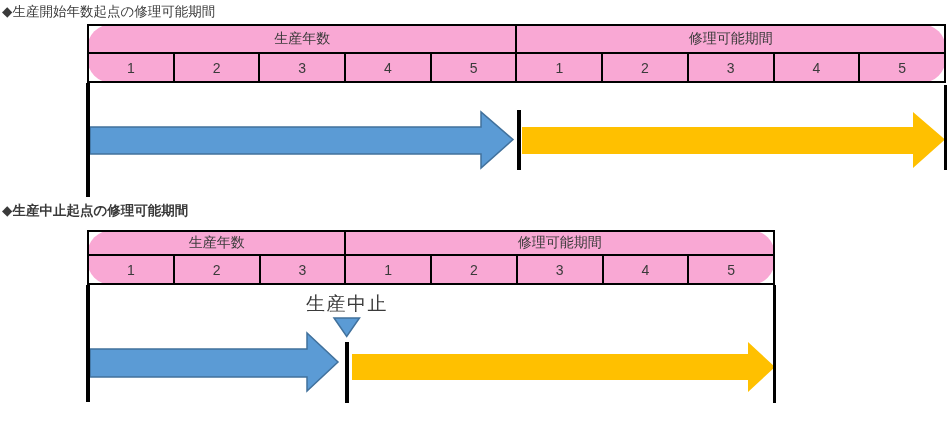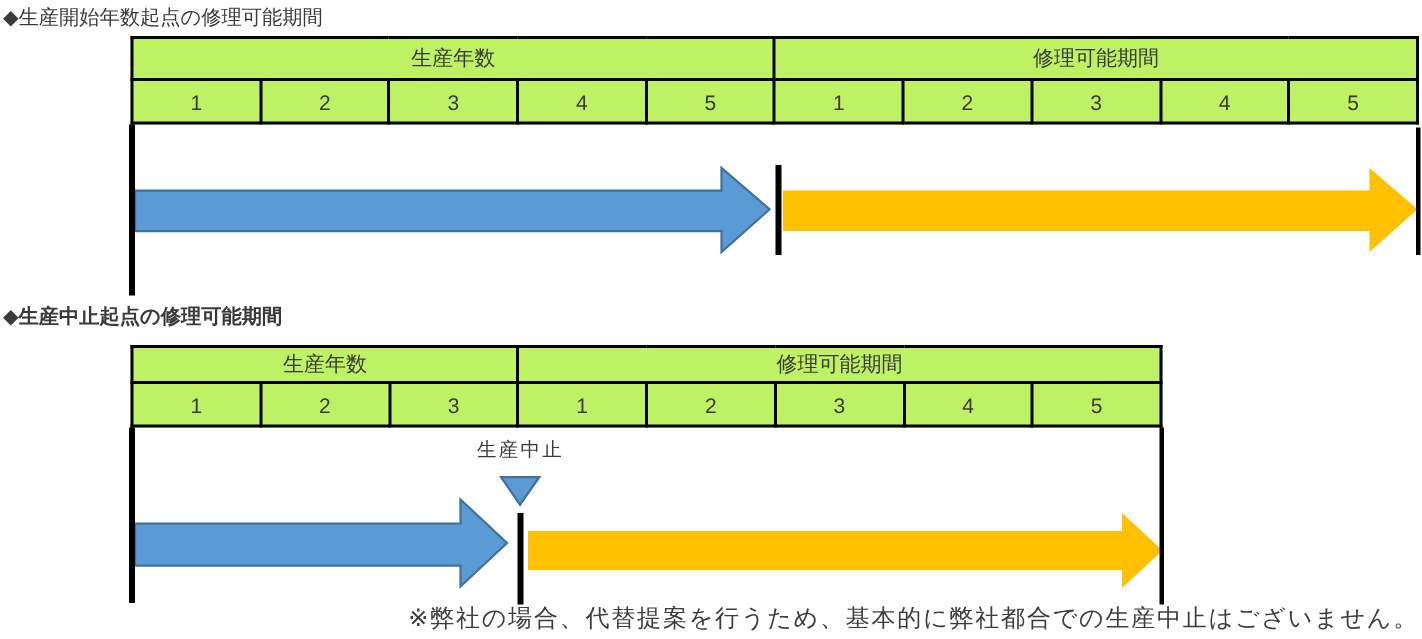--- a/index.html
+++ b/index.html
@@ -21,21 +21,22 @@
     white-space: nowrap;
   }
   .title.t1 { top: 3px; }
   .title.t2 { top: 202px; font-weight: bold; }
 
   table.grid {
     position: absolute;
     border-collapse: collapse;
     table-layout: fixed;
     z-index: 1;
-    background: #bef264;
+    background: #f9a8d4;
+    border-radius: 25px;
   }
   table.grid td {
     border: 2px solid #000000;
     text-align: center;
     vertical-align: middle;
     font-size: 14px;
     color: #3a3a3a;
     padding: 0;
     overflow: hidden;
     white-space: nowrap;
@@ -71,21 +72,21 @@
   #marker-triangle { left: 333px; top: 317px; z-index: 4; }
 
   .blue-outline { stroke: #41719C; stroke-width: 1.5; }
   .no-outline { stroke: none; }
 
   .discontinue-label {
     position: absolute;
     left: 347px;
     top: 291px;
     transform: translateX(-50%);
-    font-size: 13px;
+    font-size: 19px;
     letter-spacing: 1.5px;
     white-space: nowrap;
     color: #3a3a3a;
     z-index: 2;
   }
   .footnote {
     position: absolute;
     right: 2px;
     top: 402px;
     font-size: 16px;
@@ -192,15 +193,14 @@
   </svg>
 
   <div class="vline" id="line2-center"></div>
 
   <svg class="arrow-svg" id="arrow2-orange" width="424" height="58" viewBox="0 0 424 58">
     <polygon class="no-outline" points="0,17 396,17 396,5 423,30 396,55 396,43 0,43" fill="#FFC000"></polygon>
   </svg>
 
   <div class="vline" id="line2-right"></div>
 
-  <div class="footnote">※弊社の場合、代替提案を行うため、基本的に弊社都合での生産中止はございません。</div>
 
 </div>
 
 </body></html>

